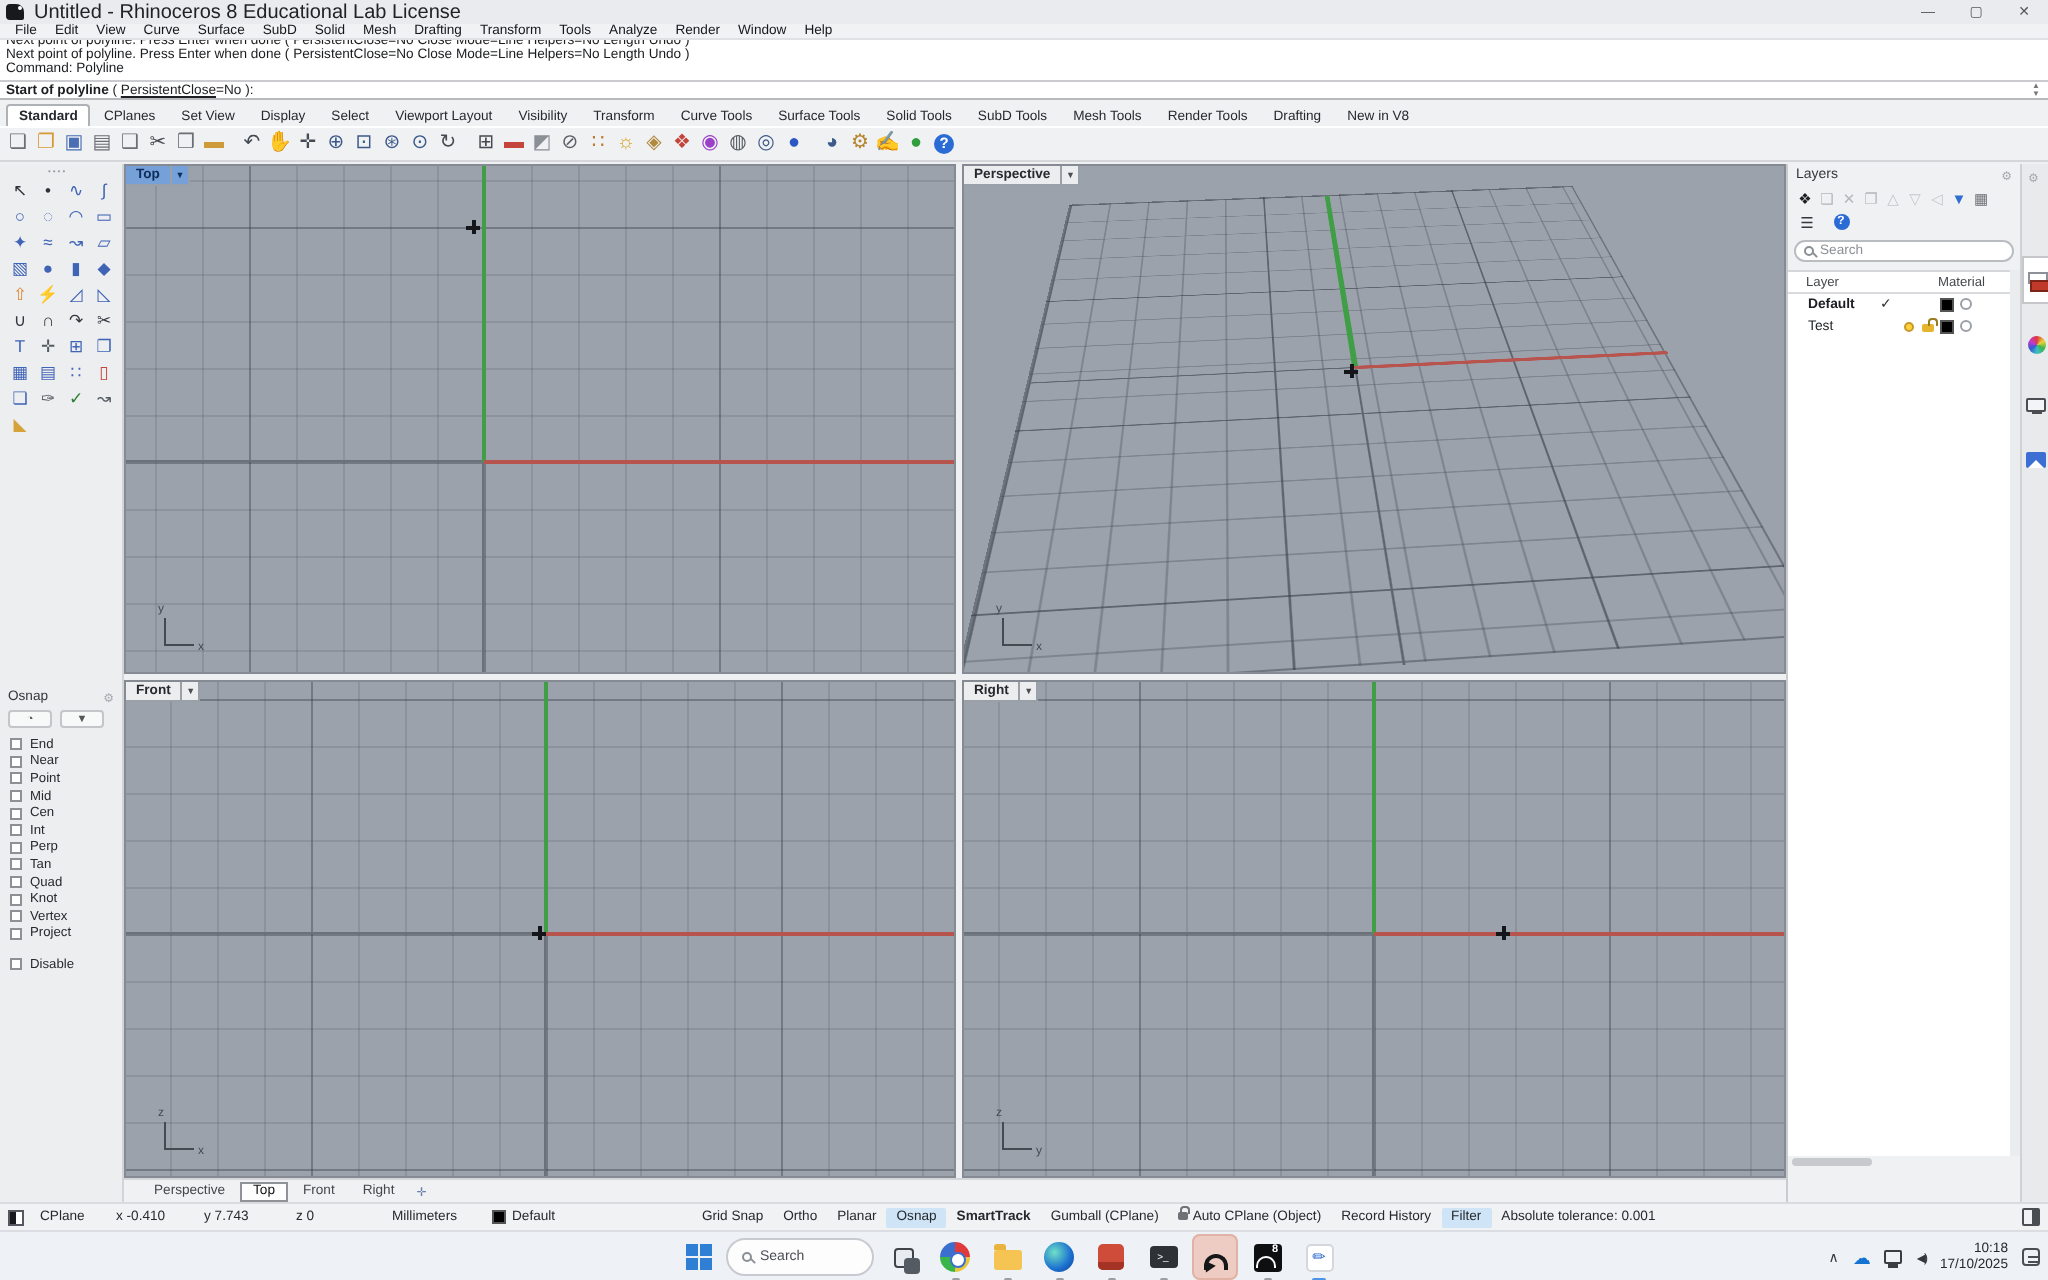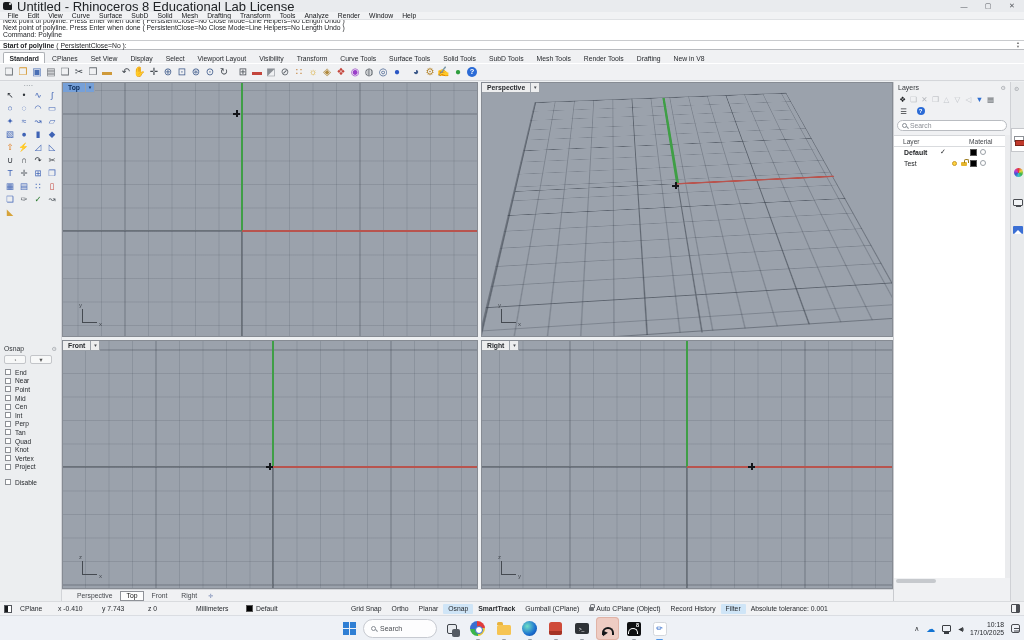--- a/index.html
+++ b/index.html
@@ -3,21 +3,21 @@
 <meta charset="utf-8">
 <style>
   *{box-sizing:border-box;margin:0;padding:0}
   html,body{width:1024px;height:640px;overflow:hidden}
   body{font-family:"Liberation Sans",sans-serif;position:relative;background:#eef0f2;color:#1c1e21;-webkit-font-smoothing:antialiased}
 
   
   #titlebar{position:absolute;left:0;top:0;width:1024px;height:12px;background:#e9ebee;display:flex;align-items:center}
   #rhino-logo{width:9px;height:8px;margin-left:3px;background:#17191c;border-radius:2px 4px 1px 2px;position:relative;flex:none}
   #rhino-logo::after{content:"";position:absolute;right:1px;top:1px;width:2px;height:2px;background:#fff;border-radius:50%}
-  #window-title{font-size:13px;margin-left:5px;color:#202326;white-space:nowrap}
+  #window-title{font-size:10px;margin-left:5px;color:#202326;white-space:nowrap}
   .win-controls{margin-left:auto;display:flex;height:100%}
   .win-btn{width:24px;display:flex;align-items:center;justify-content:center;font-size:7px;color:#55585e}
 
   
   #menubar{position:absolute;left:0;top:12px;width:1024px;height:7px;background:#f1f2f4;display:flex;align-items:center;padding-left:3px}
   .menu-item{font-size:6.8px;color:#15171a;padding:0 4.5px}
 
   
   #cmd-history{position:absolute;left:0;top:19px;width:1024px;height:21px;background:#fff;overflow:hidden;border-top:1px solid #dfe1e4}
   .cmd-line{font-size:6.8px;line-height:6.8px;padding-left:3px;white-space:nowrap;color:#1a1c1f}

